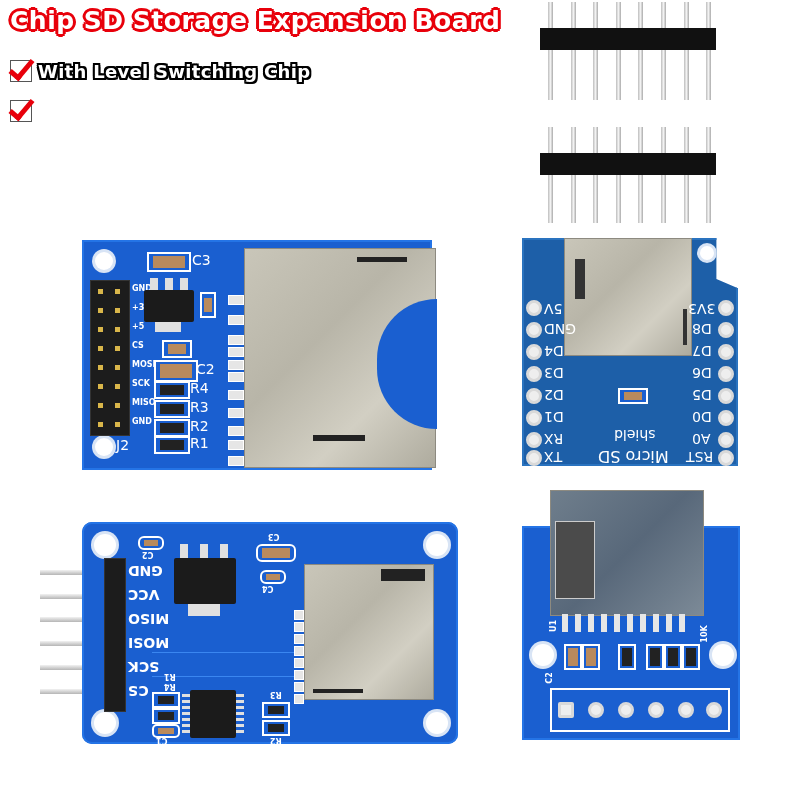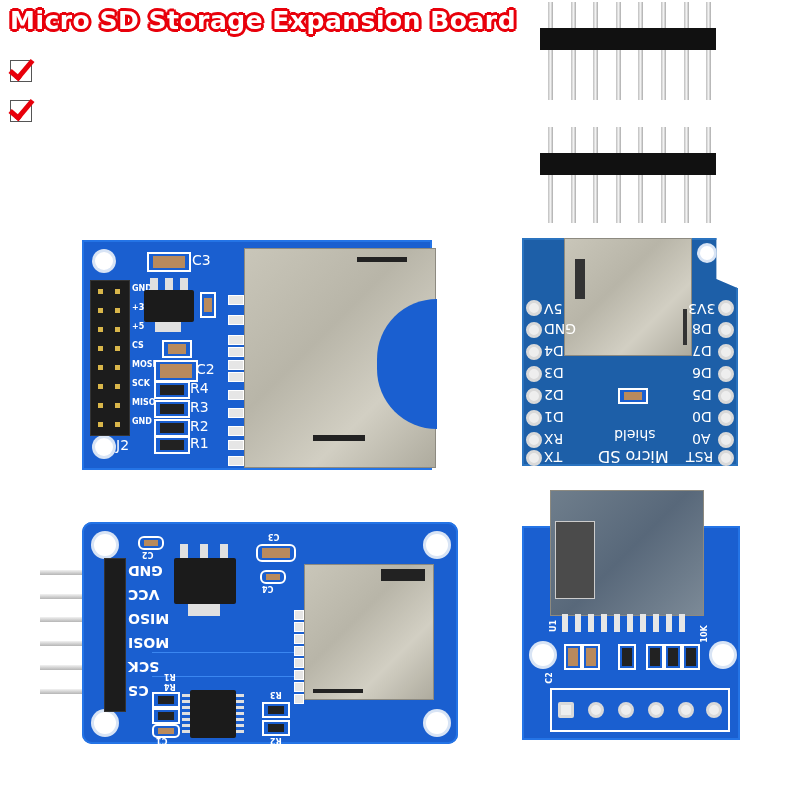--- a/index.html
+++ b/index.html
@@ -36,23 +36,24 @@
   .pinheader { position:absolute; background:#1c1c1c; border:1px solid #333; }
   .pinheader .p { position:absolute; width:5px; height:5px; background:#d9b64a; }
   .through { position:absolute; width:16px; height:16px; border-radius:50%; background:#eee; border:3px solid #d9d9d9; box-sizing:border-box; }
   .through.sq { border-radius:2px; }
   .ang-pin { position:absolute; height:5px; background:linear-gradient(180deg,#f2f2f2,#b5b5b5); }
   .trace { position:absolute; border:1.5px solid #3a86f0; }
 </style>
 </head>
 <body>
 
-<div class="title">Micro SD Storage Expansion Board</div>
+<div class="title">Chip SD Storage Expansion Board</div>
 <div class="feature" style="top:60px;">
   <span class="check"></span>
+  <span class="feature-text">With Level Switching Chip</span>
 </div>
 <div class="feature" style="top:100px;">
   <span class="check"></span>
 </div>
 
 <div class="header-strip" style="top:0px; height:105px;">
   <div class="pin" style="left:8px; top:2px; height:98px;"></div>
   <div class="pin" style="left:31px; top:2px; height:98px;"></div>
   <div class="pin" style="left:53px; top:2px; height:98px;"></div>
   <div class="pin" style="left:76px; top:2px; height:98px;"></div>

